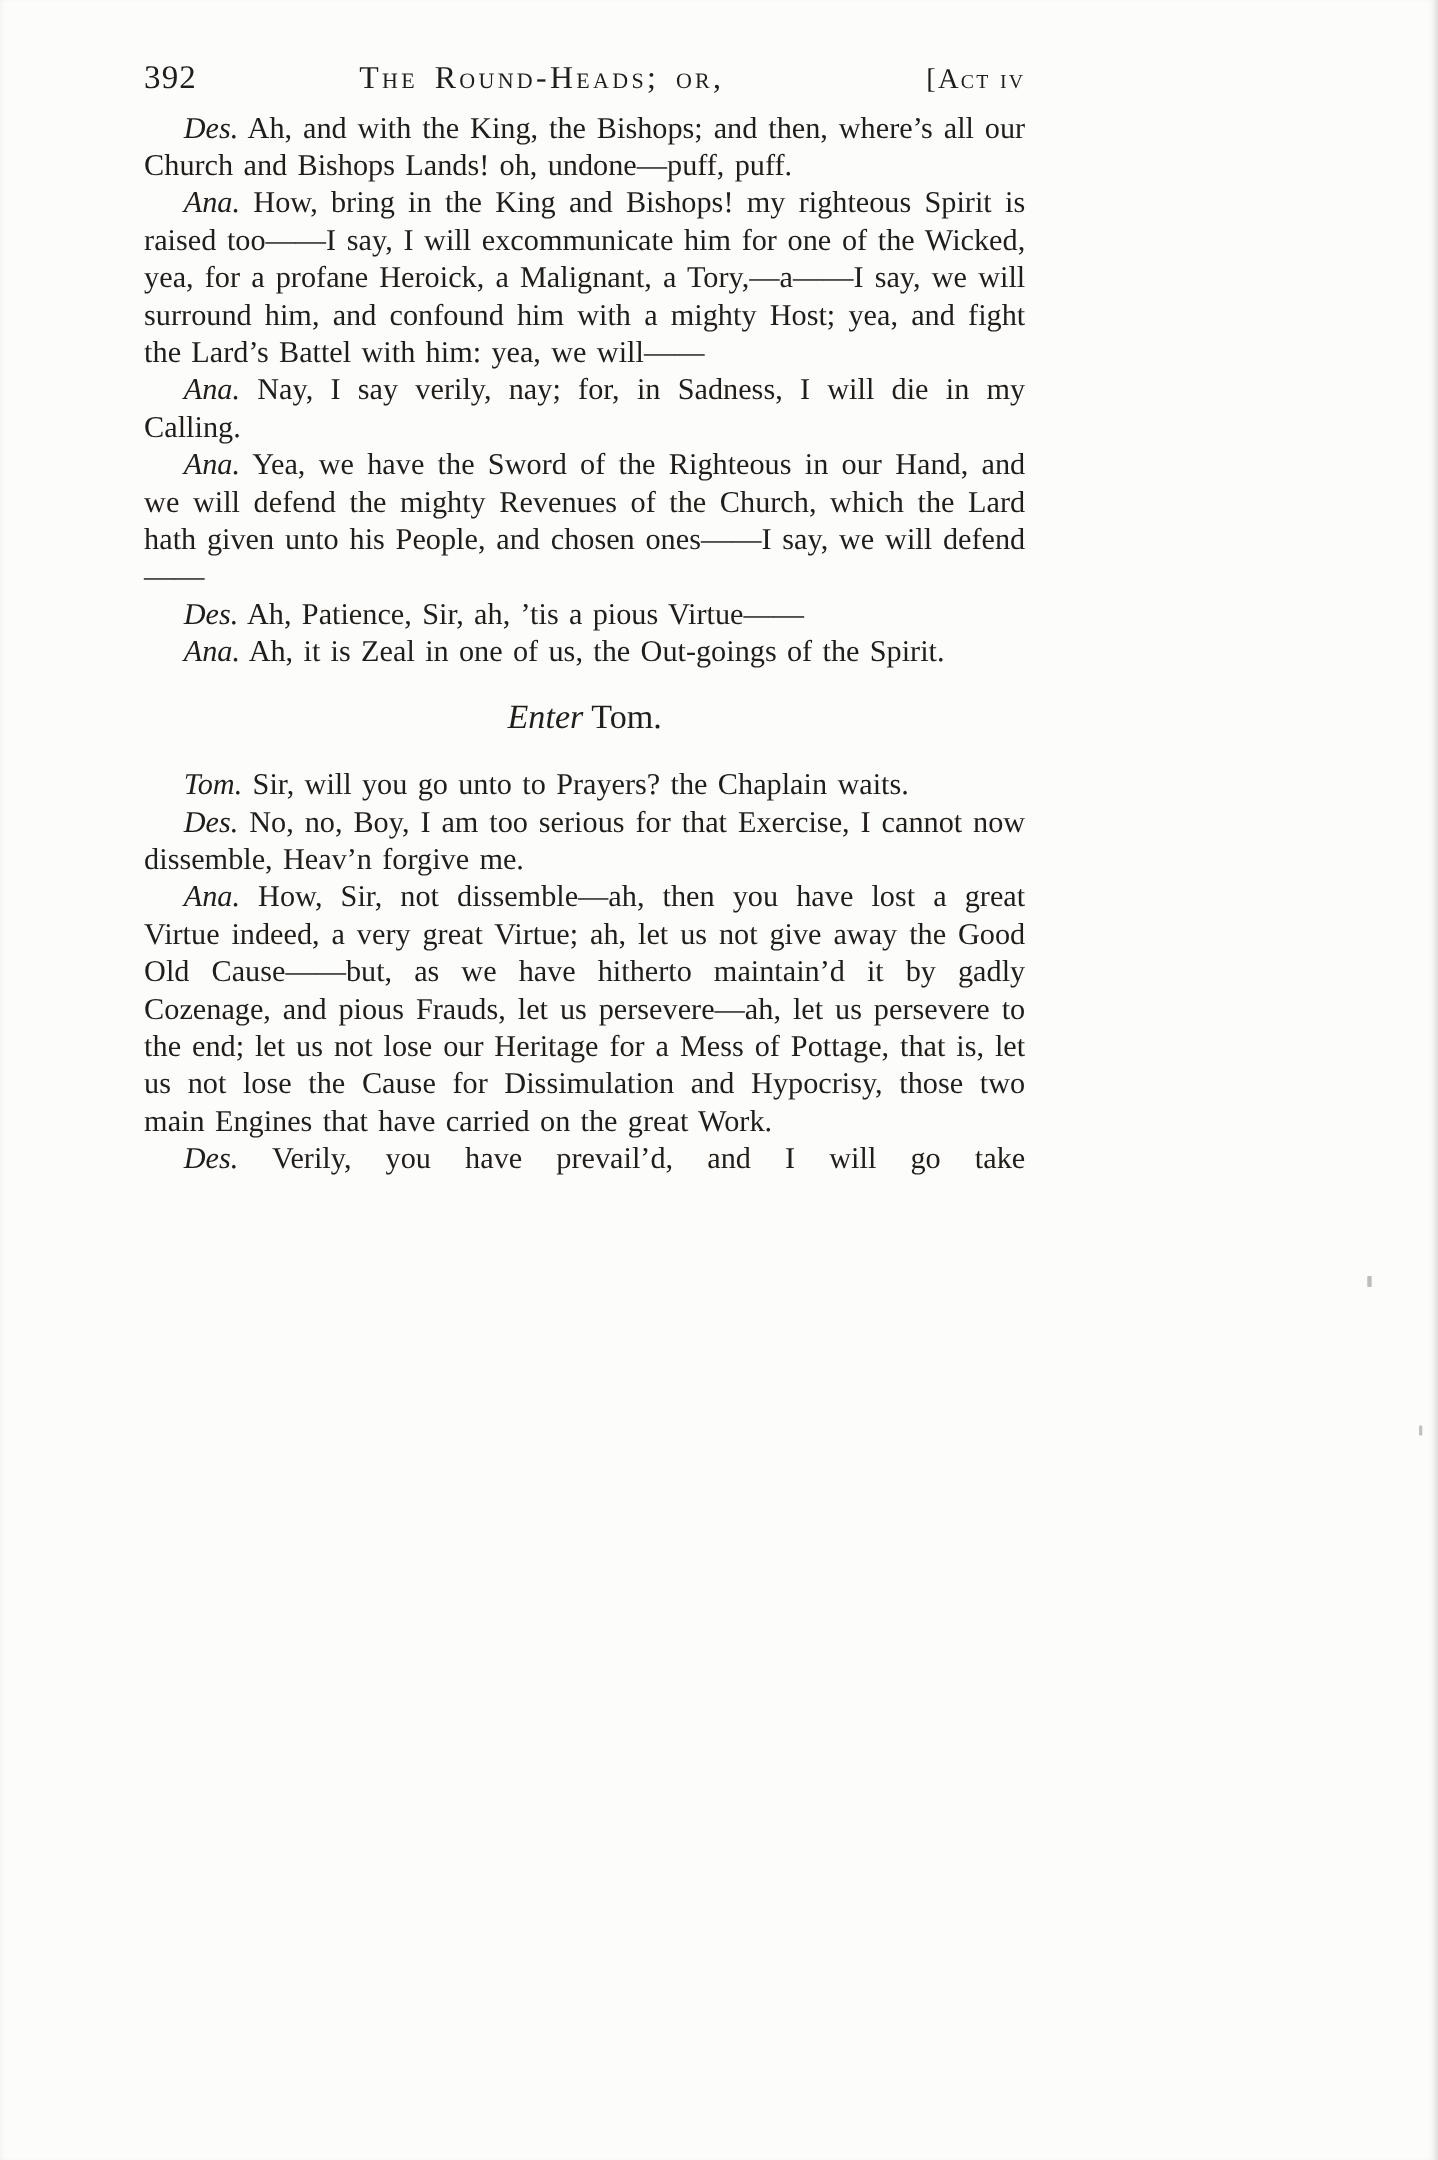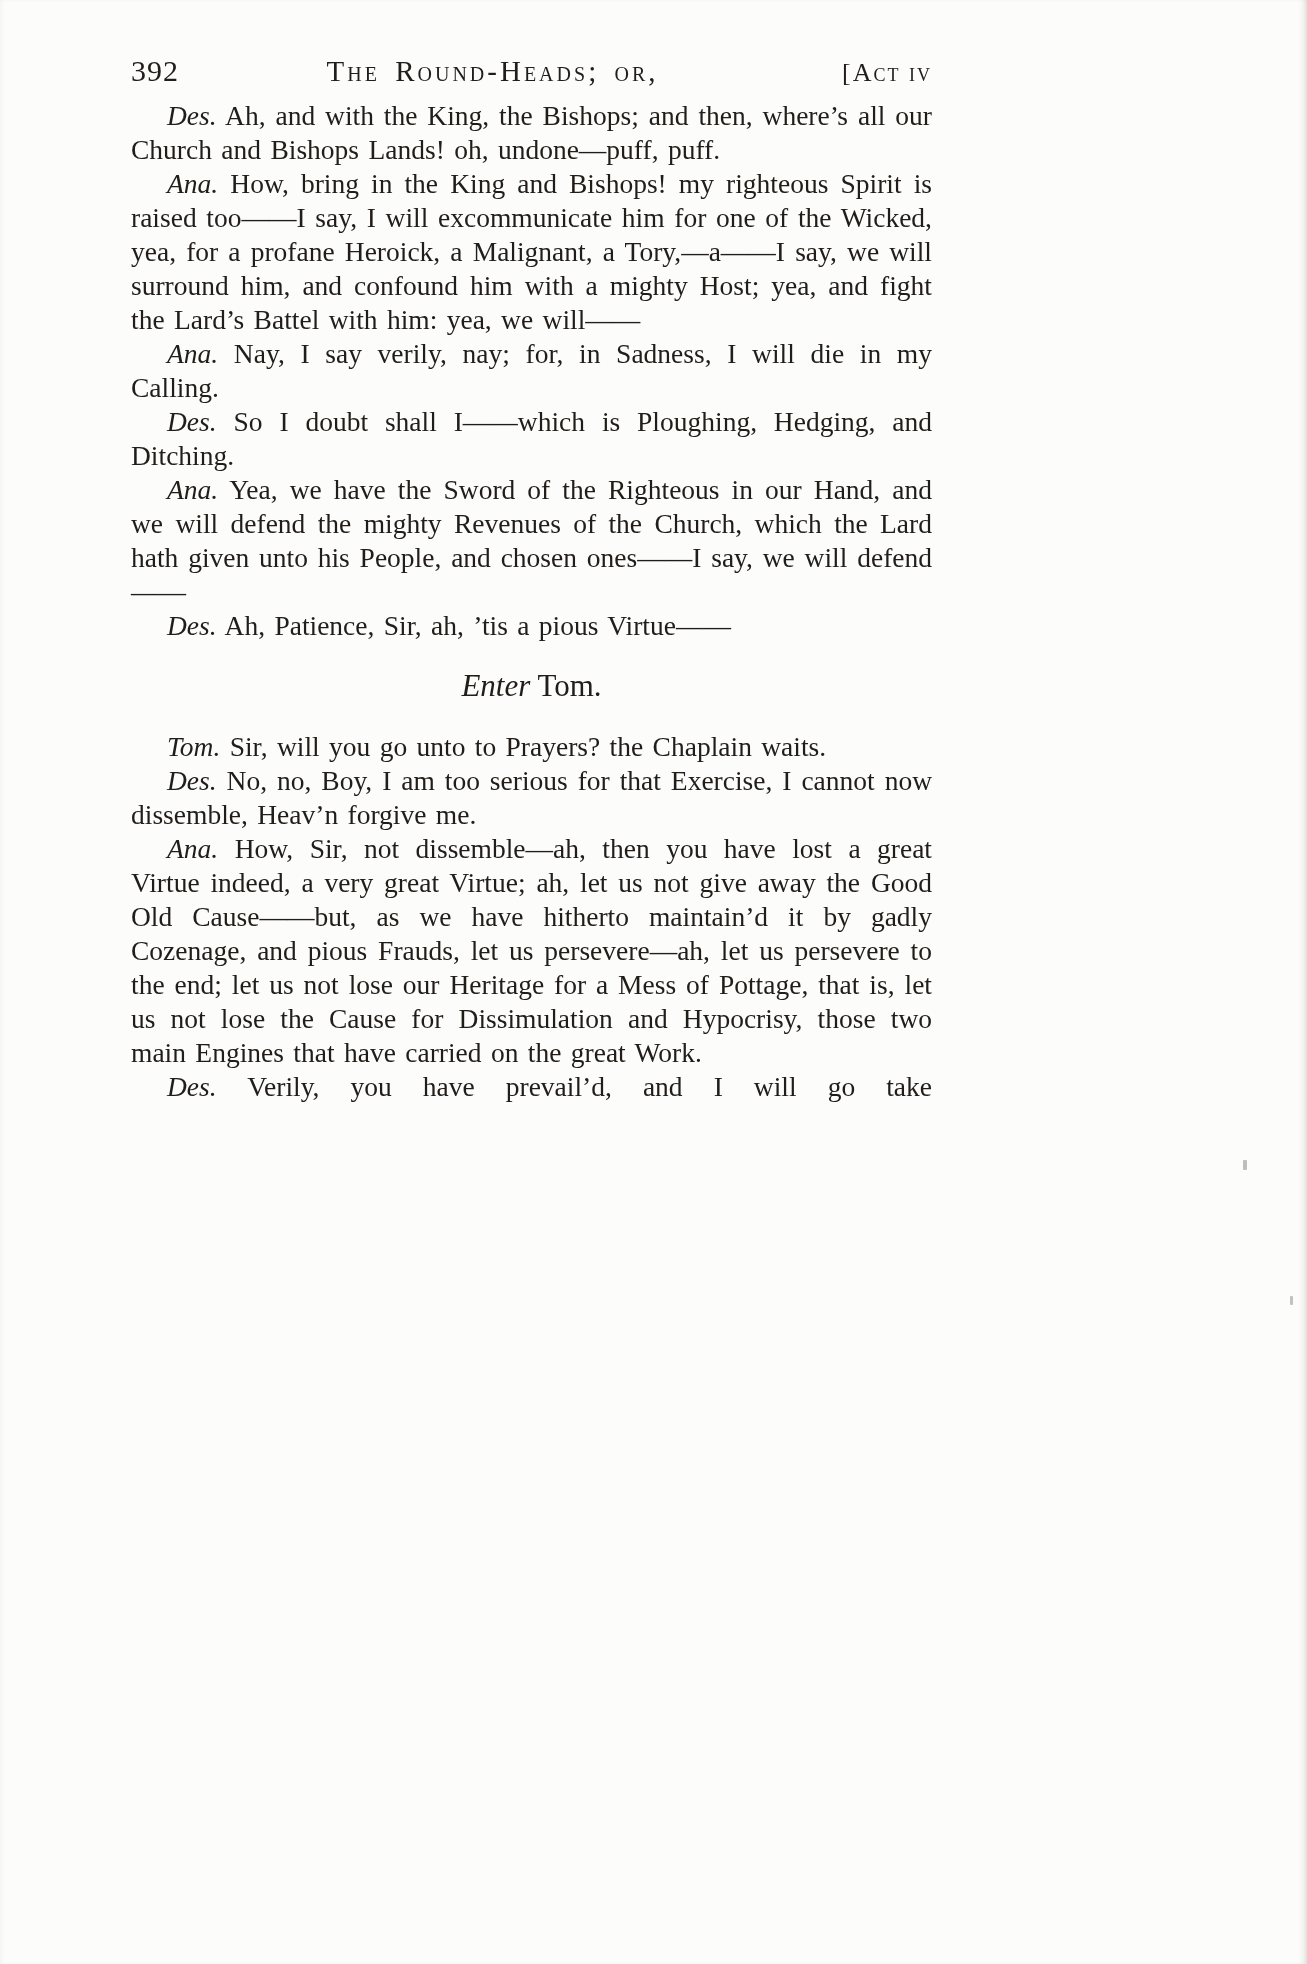--- a/index.html
+++ b/index.html
@@ -91,26 +91,26 @@
       <span class="act">[Act iv</span>
     </header>
 
     <p class="para"><span class="spk">Des.</span> <span>Ah, and with the King, the Bishops; and then, where’s all our Church and Bishops Lands! oh, undone—puff, puff.</span></p>
 
     <p class="para"><span class="spk">Ana.</span> <span>How, bring in the King and Bishops! my righteous Spirit is raised too——I say, I will excommunicate him for one of the Wicked, yea, for a profane Heroick, a Malignant, a Tory,—a——I say, we will surround him, and confound him with a mighty Host; yea, and fight the Lard’s Battel with him: yea, we will——</span></p>
 
 
     <p class="para"><span class="spk">Ana.</span> <span>Nay, I say verily, nay; for, in Sadness, I will die in my Calling.</span></p>
 
-    <p class="para"><span class="spk">Des.</span> <span>So I doubt shall I——which is Ploughing, Hedging, and Ditching.</span></p>
 
     <p class="para"><span class="spk">Ana.</span> <span>Yea, we have the Sword of the Righteous in our Hand, and we will defend the mighty Revenues of the Church, which the Lard hath given unto his People, and chosen ones——I say, we will defend——</span></p>
 
     <p class="para"><span class="spk">Des.</span> <span>Ah, Patience, Sir, ah, ’tis a pious Virtue——</span></p>
 
+    <p class="para"><span class="spk">Ana.</span> <span>Ah, it is Zeal in one of us, the Out-goings of the Spirit.</span></p>
 
     <p class="stage"><span class="ital">Enter</span> <span>Tom.</span></p>
 
     <p class="para"><span class="spk">Tom.</span> <span>Sir, will you go unto to Prayers? the Chaplain waits.</span></p>
 
     <p class="para"><span class="spk">Des.</span> <span>No, no, Boy, I am too serious for that Exercise, I cannot now dissemble, Heav’n forgive me.</span></p>
 
     <p class="para"><span class="spk">Ana.</span> <span>How, Sir, not dissemble—ah, then you have lost a great Virtue indeed, a very great Virtue; ah, let us not give away the Good Old Cause——but, as we have hitherto maintain’d it by gadly Cozenage, and pious Frauds, let us persevere—ah, let us persevere to the end; let us not lose our Heritage for a Mess of Pottage, that is, let us not lose the Cause for Dissimulation and Hypocrisy, those two main Engines that have carried on the great Work.</span></p>
 
     <p class="para cont"><span class="spk">Des.</span> <span>Verily, you have prevail’d, and I will go take</span></p>

